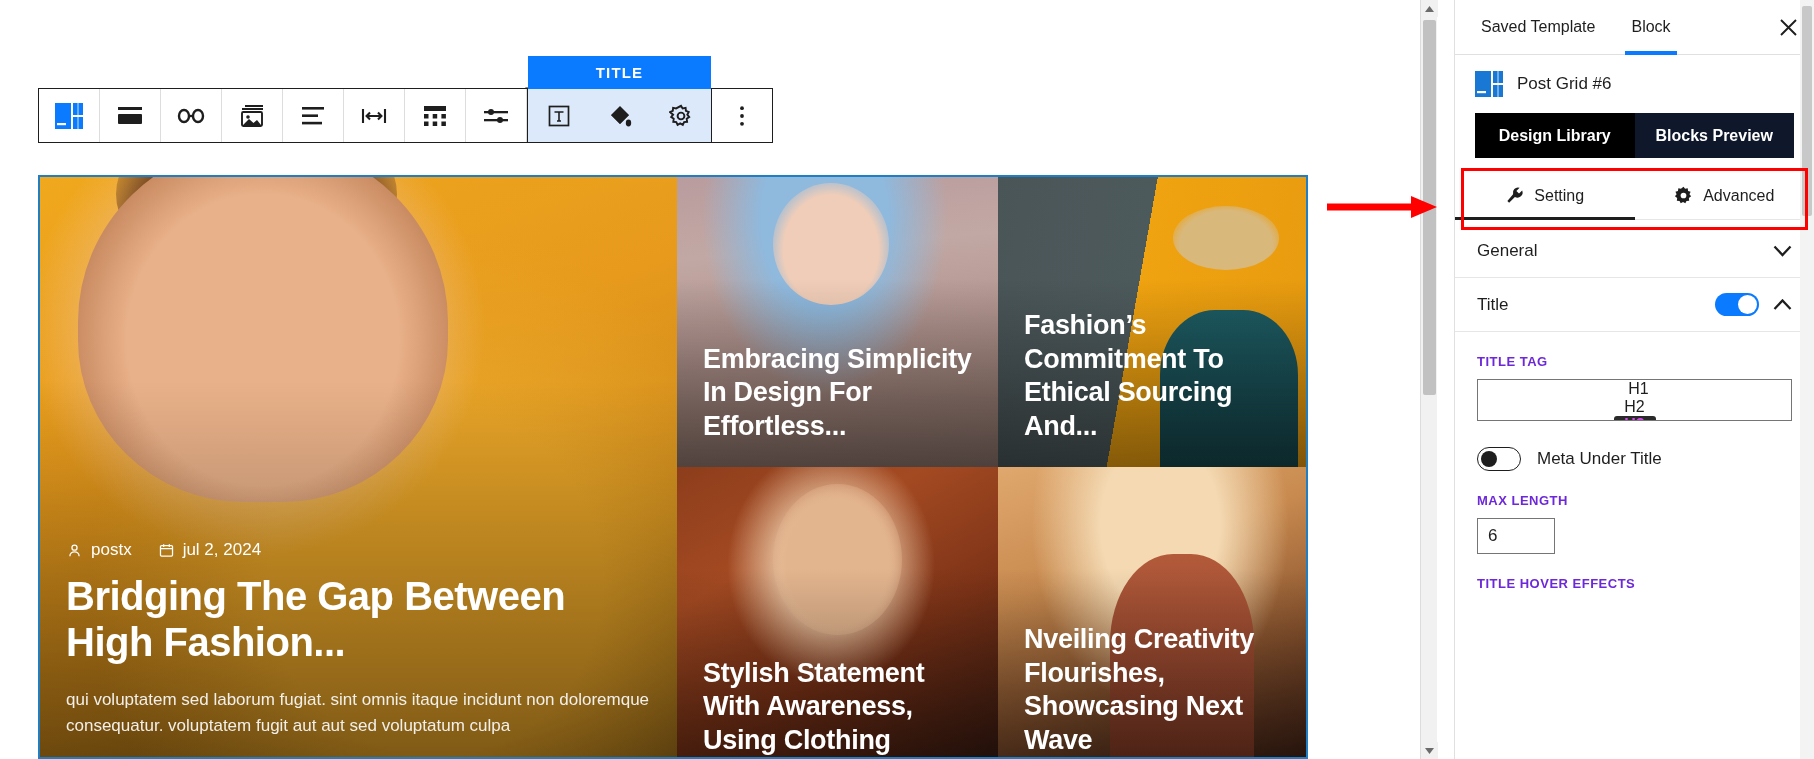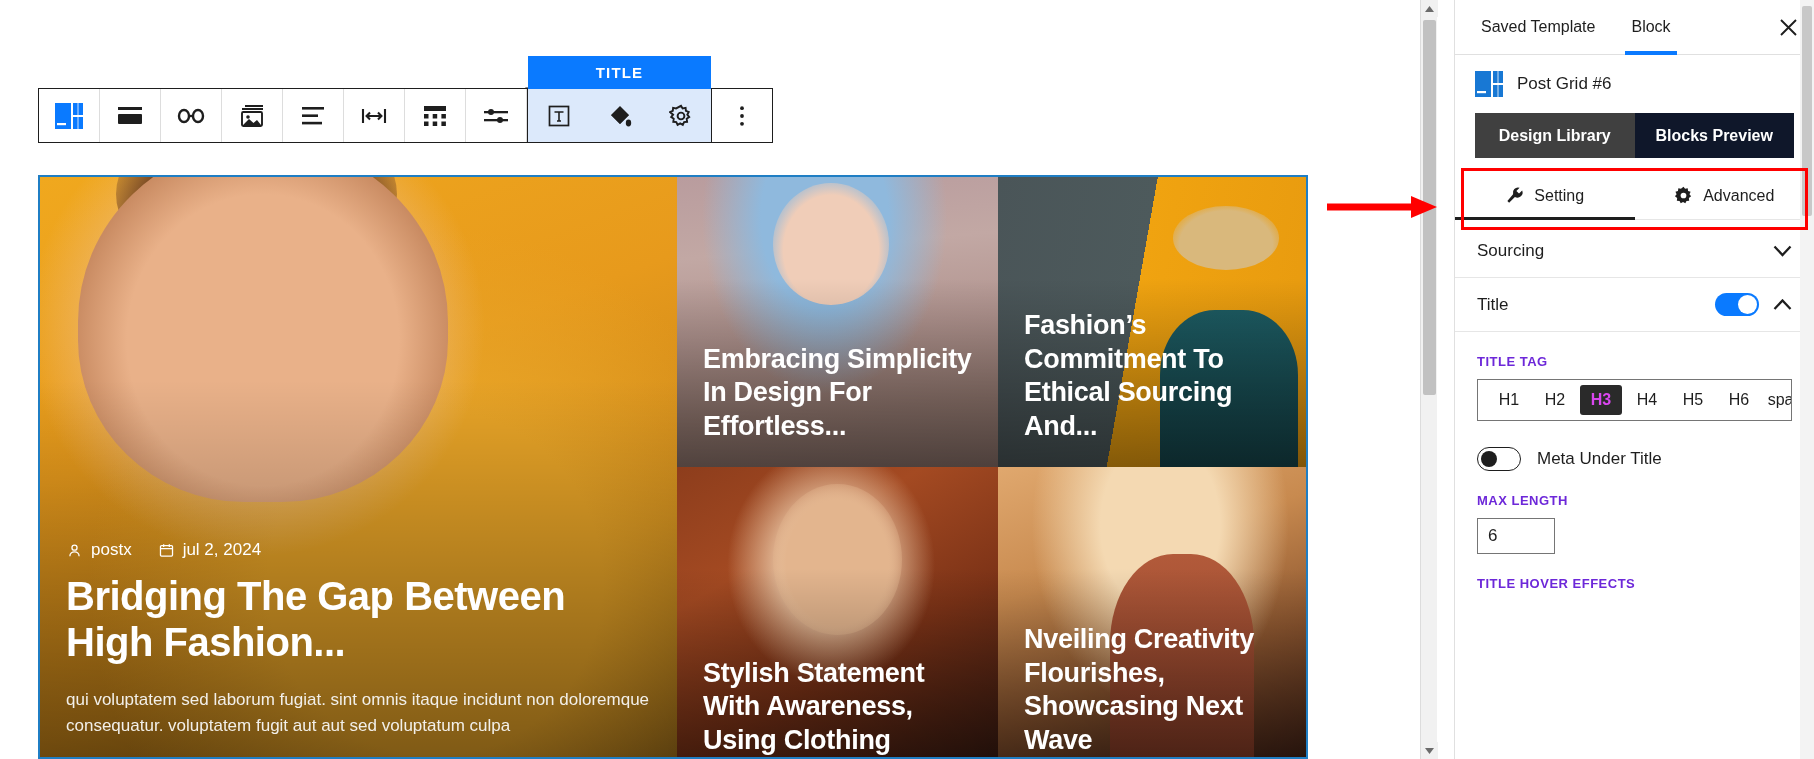--- a/index.html
+++ b/index.html
@@ -166,21 +166,21 @@
     height:58px; display:flex; align-items:center; gap:14px; padding: 0 20px;
   }
   .block-icon { width:28px; height:26px; display:block; }
   .block-name { font-size:17px; color:#1e1e1e; }
   .sb-actions { display:flex; gap:0; padding: 0 20px 14px; }
   .btn-design, .btn-preview {
     flex:1; height:45px; display:flex; align-items:center; justify-content:center;
     font-size:16px; font-weight:700; color:#fff; cursor:pointer; border:none;
     font-family:"Liberation Sans", sans-serif;
   }
-  .btn-design { background:#404040; }
+  .btn-design { background:#000000; }
   .btn-preview { background:#0f172a; }
 
   .sb-subtabs-wrap { position:relative; padding: 0 0 4px; }
   .sb-subtabs-hi {
     position:absolute; left:6px; right:6px; top:-4px; bottom:-6px;
     border:3px solid #ff0000; pointer-events:none; z-index: 5;
   }
   .sb-subtabs {
     display:flex; height:48px; border-bottom:1px solid #e6e6e6; position:relative;
   }
@@ -205,21 +205,21 @@
   .toggle .knob { position:absolute; top:2px; right:2px; width:19px; height:19px; border-radius:50%; background:#fff; }
   .toggle.off { background:#fff; border:1.5px solid #1e1e1e; width:44px; height:24px; }
   .toggle.off .knob { background:#1e1e1e; left:3px; right:auto; top:3px; width:16px; height:16px; }
 
   .field { padding: 22px 22px 0; }
   .field-label {
     font-size:13px; font-weight:700; letter-spacing:.5px; color:#6d28d9;
     text-transform:uppercase; margin-bottom:10px;
   }
   .tagbar {
-    display:flex; align-items:center; border:1px solid #757575; height:42px; overflow:hidden;
+    display:flex; align-items:center; border:1px solid #757575; height:42px; overflow:hidden;flex-direction:column;
   }
   .tag {
     min-width:42px; height:30px; margin: 0 2px; display:flex; align-items:center; justify-content:center;
     font-size:16px; color:#1e1e1e; cursor:pointer; border-radius:3px; padding: 0 8px;
   }
   .tag:first-child { margin-left:10px; }
   .tag.sel { background:#2a2a2a; color:#d946ef; font-weight:700; }
 
   .inline-toggle { display:flex; align-items:center; gap:16px; padding: 26px 22px 0; }
   .inline-toggle .lbl { font-size:17px; color:#1e1e1e; }
@@ -487,21 +487,21 @@
           <svg width="19" height="19" viewBox="0 0 24 24">
             <path d="M12 .8l2 2.8 3.3-.8.5 3.4 3.2 1.2-1.5 3 2.1 2.7-2.8 2 .4 3.4-3.4.3-1.5 3.1-2.9-1.7-2.9 1.7-1.5-3.1-3.4-.3.4-3.4-2.8-2 2.1-2.7-1.5-3 3.2-1.2.5-3.4 3.3.8z" fill="#1e1e1e"></path>
             <circle cx="12" cy="12" r="3.6" fill="#fff"></circle>
           </svg>
           <span>Advanced</span>
         </div>
       </div>
     </div>
 
     <div class="panel-row">
-      <span class="panel-label">Sourcing</span>
+      <span class="panel-label">General</span>
       <div class="panel-right">
         <svg width="19" height="12" viewBox="0 0 19 12" fill="none" stroke="#1e1e1e" stroke-width="2.3">
             <path d="M1.5 1.5L9.5 10 17.5 1.5"></path>
           </svg>
       </div>
     </div>
 
     <div class="panel-row">
       <span class="panel-label">Title</span>
       <div class="panel-right">

